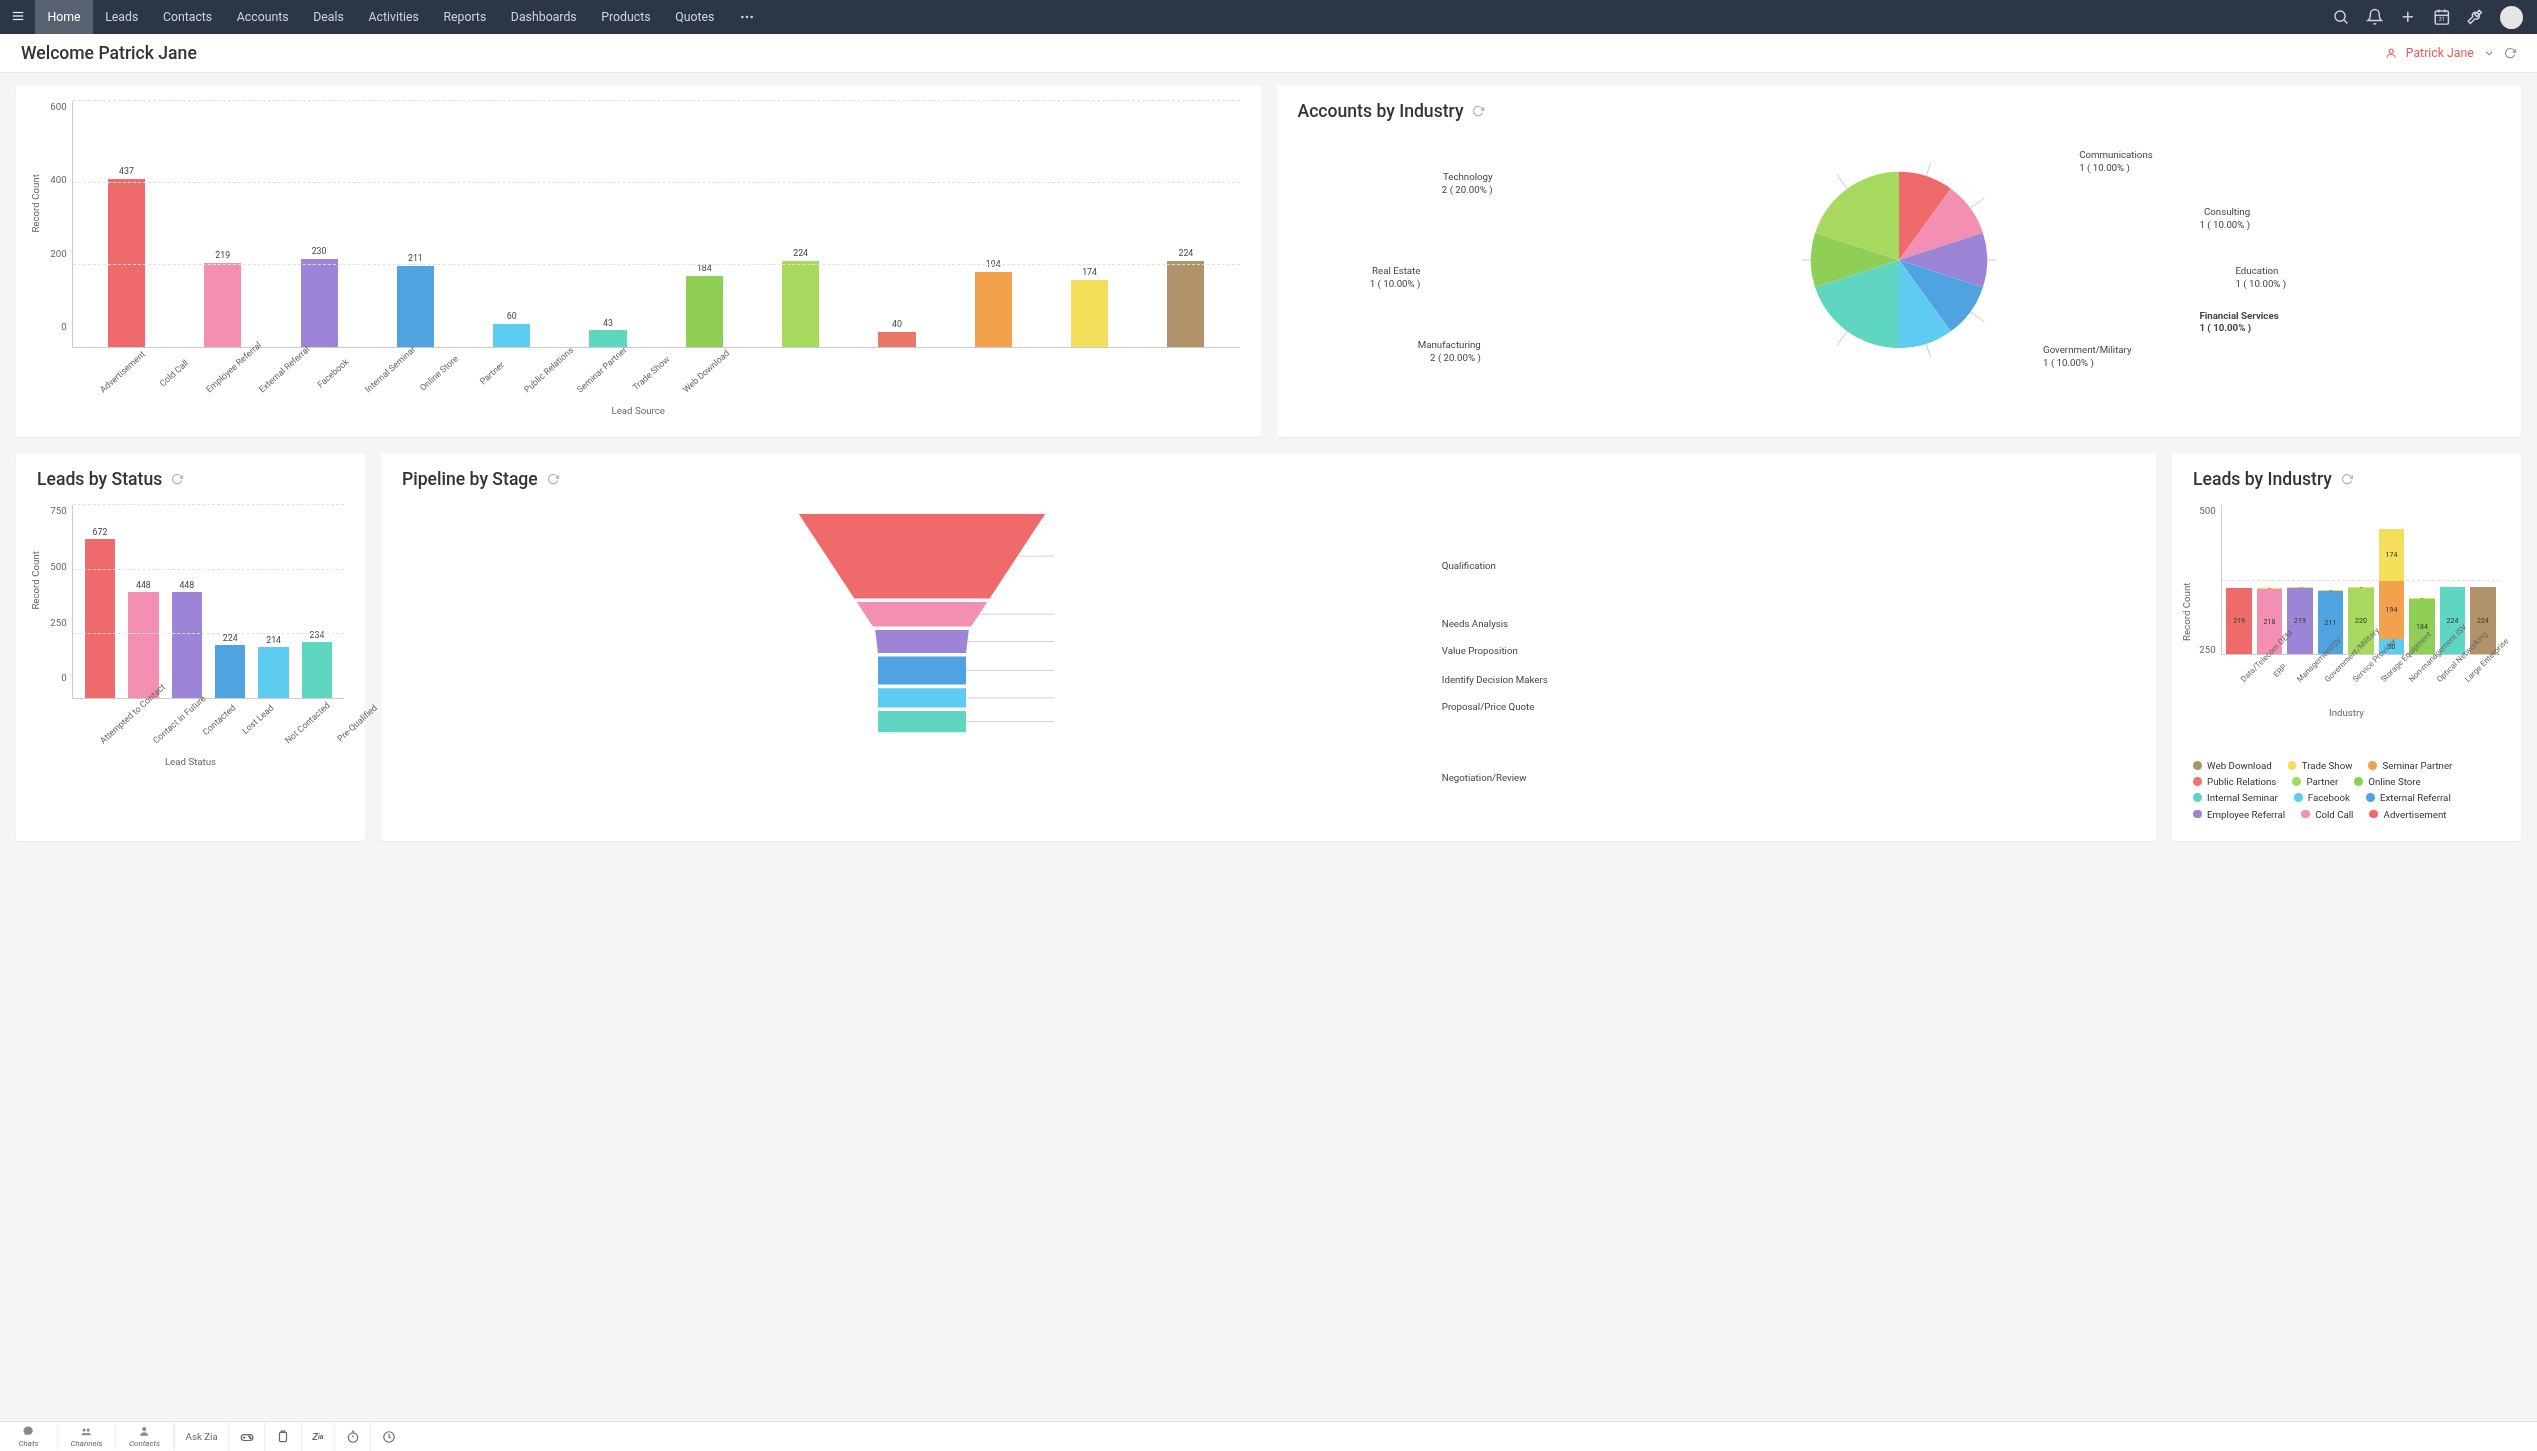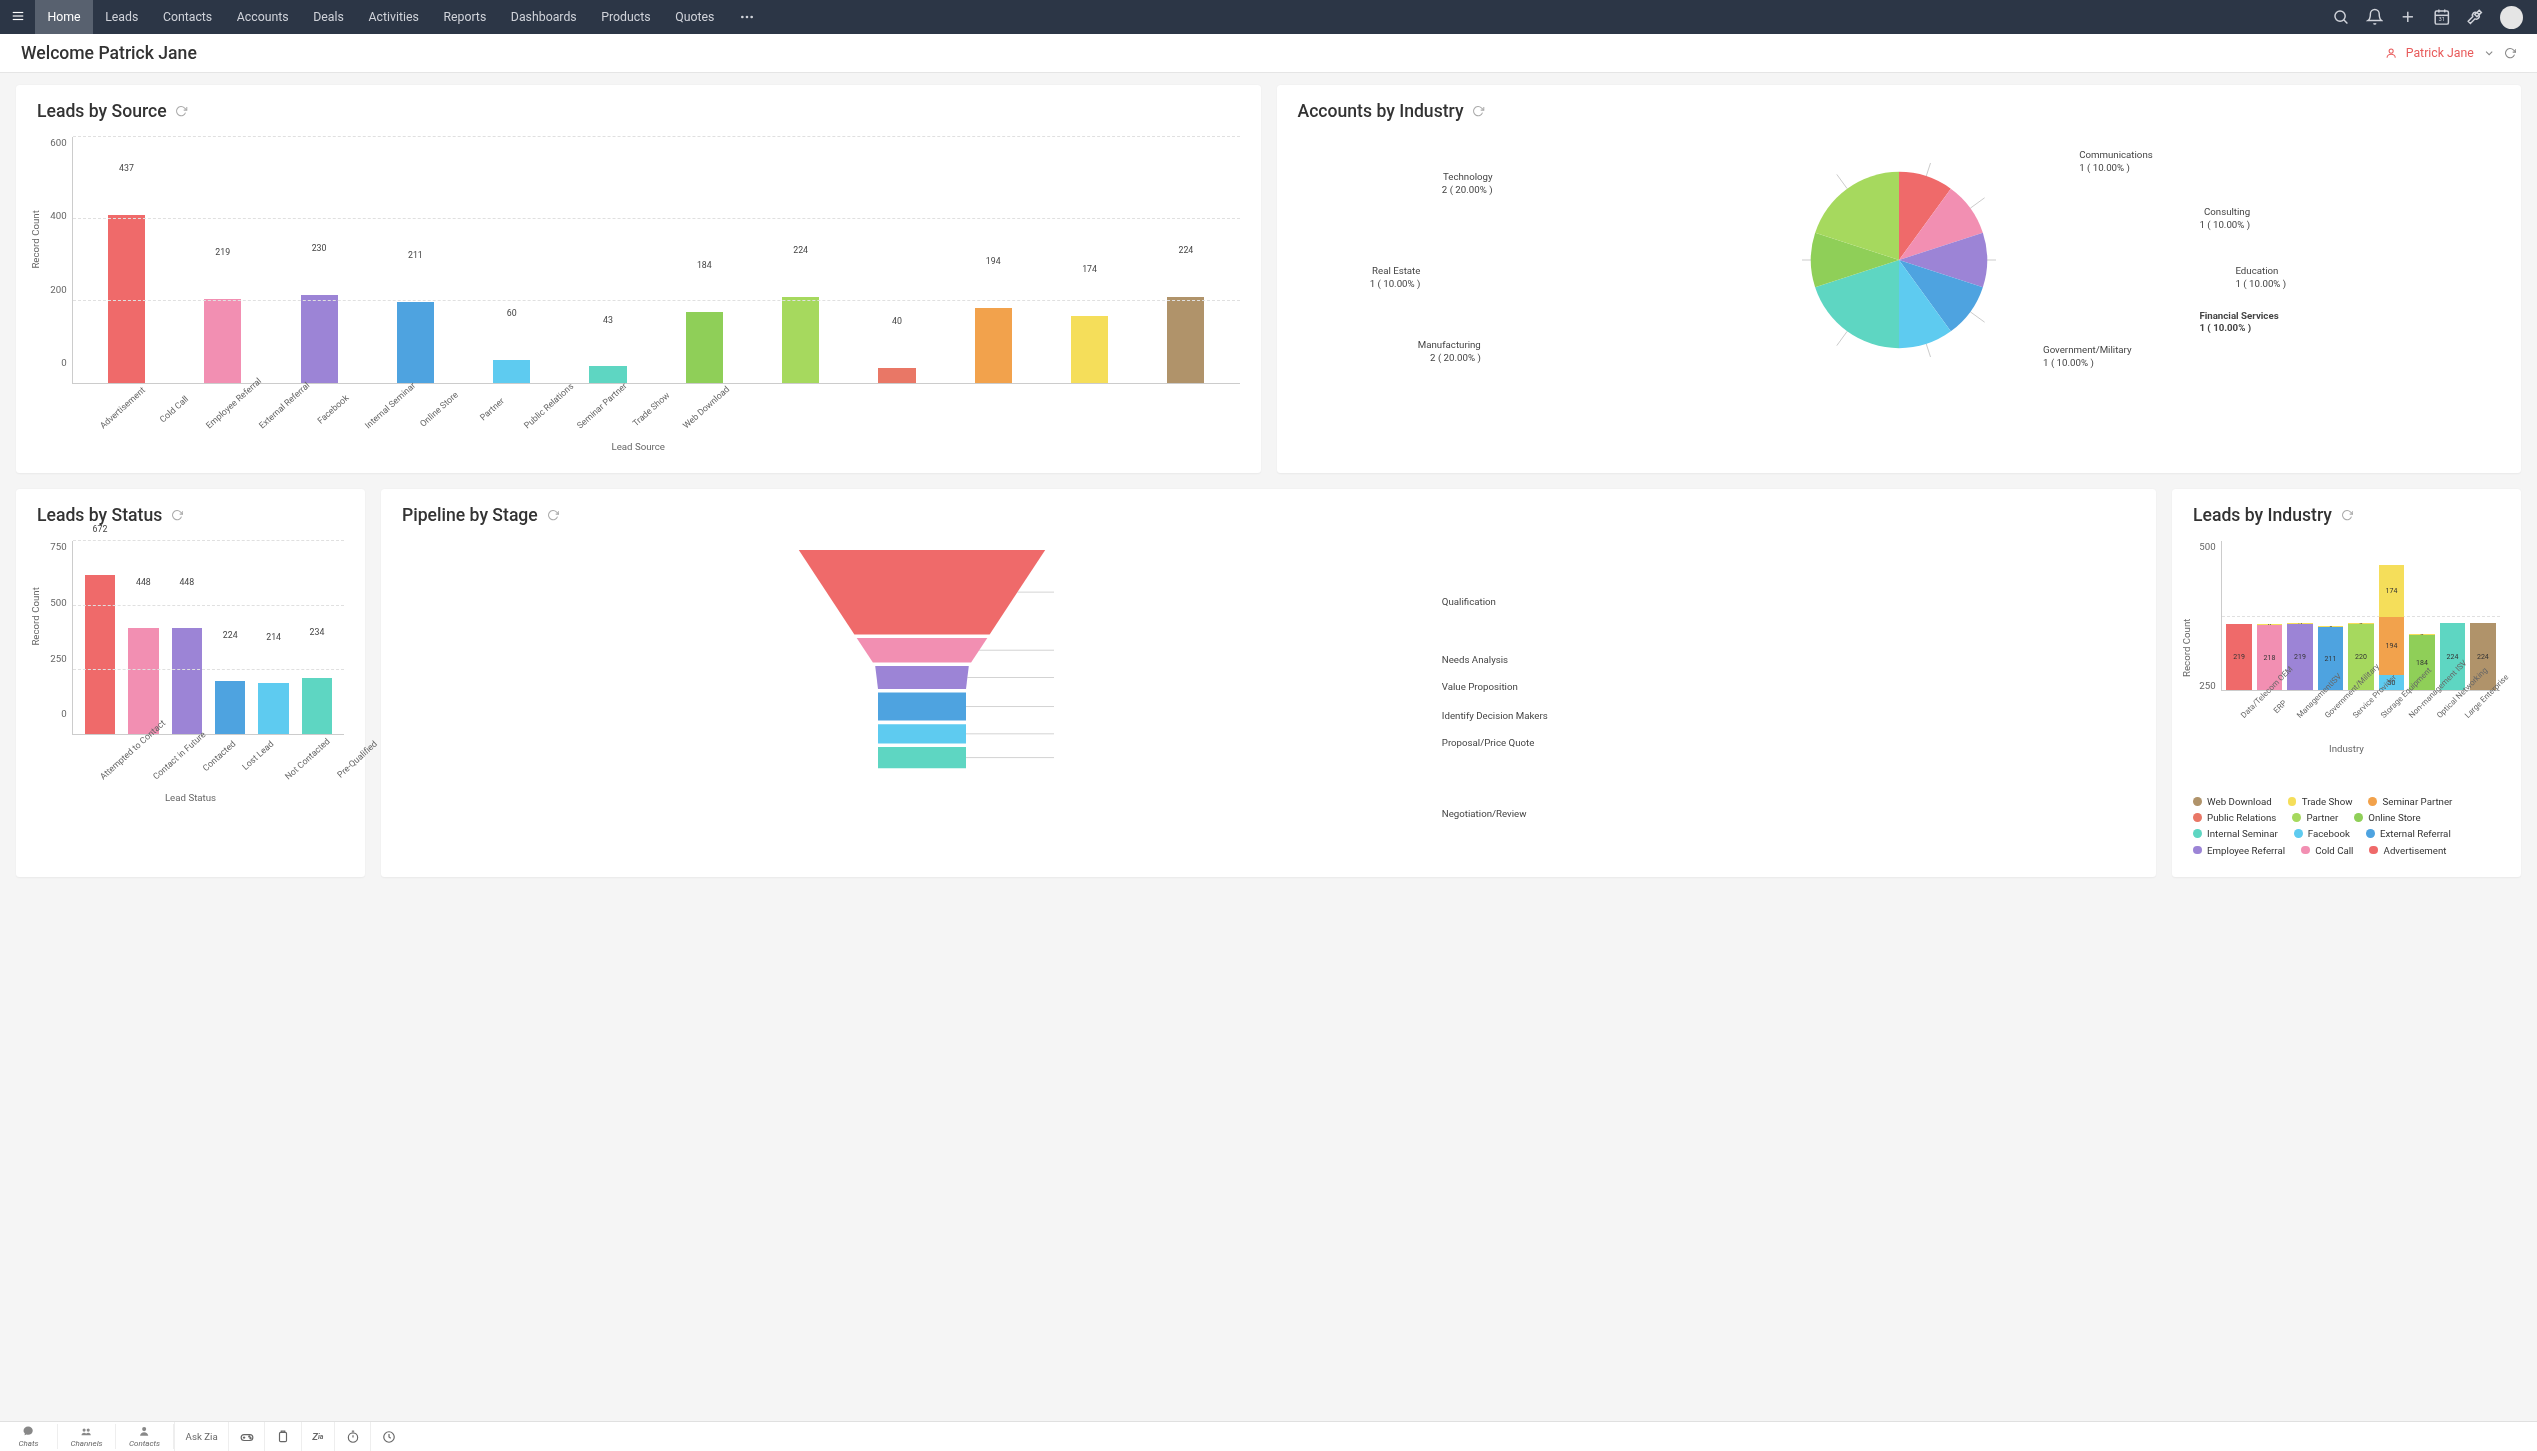--- a/index.html
+++ b/index.html
@@ -33,21 +33,21 @@
 .refresh-icon svg { width: 12.3px; height: 12.3px; }
 
 .row2 { display: grid; grid-template-columns: 349px 1fr 349px; gap: 16px; grid-column: 1 / -1; }
 
 
 .chart-area { position: relative; height: 247px; display: flex; }
 .y-axis-label { position: absolute; left: -7px; top: 50%; transform: rotate(-90deg) translateX(26.4px); transform-origin: left top; font-size: 9.7px; color: #666; white-space: nowrap; }
 .plot { flex: 1; position: relative; border-left: 0.9px solid #ccc; border-bottom: 0.9px solid #ccc; }
 .grid-line { position: absolute; left: 0; right: 0; border-top: 0.9px dashed #e0e0e0; }
 .bars { position: absolute; left: 0; right: 0; bottom: 0; top: 0; display: flex; align-items: flex-end; justify-content: space-around; padding: 0 5.3px; }
-.bar-wrap { flex: 1; display: flex; flex-direction: column; align-items: center; max-width: 53px; gap: 39px; }
+.bar-wrap { flex: 1; display: flex; flex-direction: column; align-items: center; max-width: 53px; }
 .bar-val { font-size: 8.8px; color: #444; margin-bottom: 2.6px; }
 .bar { width: 70%; }
 .x-labels { display: flex; margin-left: 35px; }
 .x-labels .xl { flex: 1; font-size: 8.8px; color: #666; text-align: center; transform: rotate(-42deg); transform-origin: top right; white-space: nowrap; padding-top: 5.3px; max-width: 53px; position: relative; right: -8.8px; }
 .x-axis-title { text-align: center; font-size: 9.7px; color: #666; margin-top: 42px; }
 
 
 .pie-wrap { position: relative; height: 247px; display: flex; align-items: center; justify-content: center; }
 .pie-svg { width: 194px; height: 194px; }
 .pie-label { position: absolute; font-size: 9.7px; color: #444; line-height: 1.3; }
@@ -174,29 +174,20 @@
           <polyline points="23 4 23 10 17 10"></polyline>
           <path d="M20.49 15a9 9 0 1 1-2.13-9.36L23 10"></path>
         </svg>
       </div>
   </div>
 </div>
 
 <div class="dash">
 
   <div class="card">
-    <div class="card-title">
-      <span>Leads by Source</span>
-      <span class="refresh-icon">
-          <svg viewBox="0 0 24 24" fill="none" stroke="#aaa" stroke-width="2">
-            <polyline points="23 4 23 10 17 10"></polyline>
-            <path d="M20.49 15a9 9 0 1 1-2.13-9.36L23 10"></path>
-          </svg>
-        </span>
-    </div>
     <div style="position:relative;">
       <div class="y-axis-label">Record Count</div>
       <div class="chart-area">
         <div class="axis-ticks-y" id="ls-yticks">
             <span>600</span>
             <span>400</span>
             <span>200</span>
             <span>0</span>
           </div>
         <div style="width:35px;"></div>

